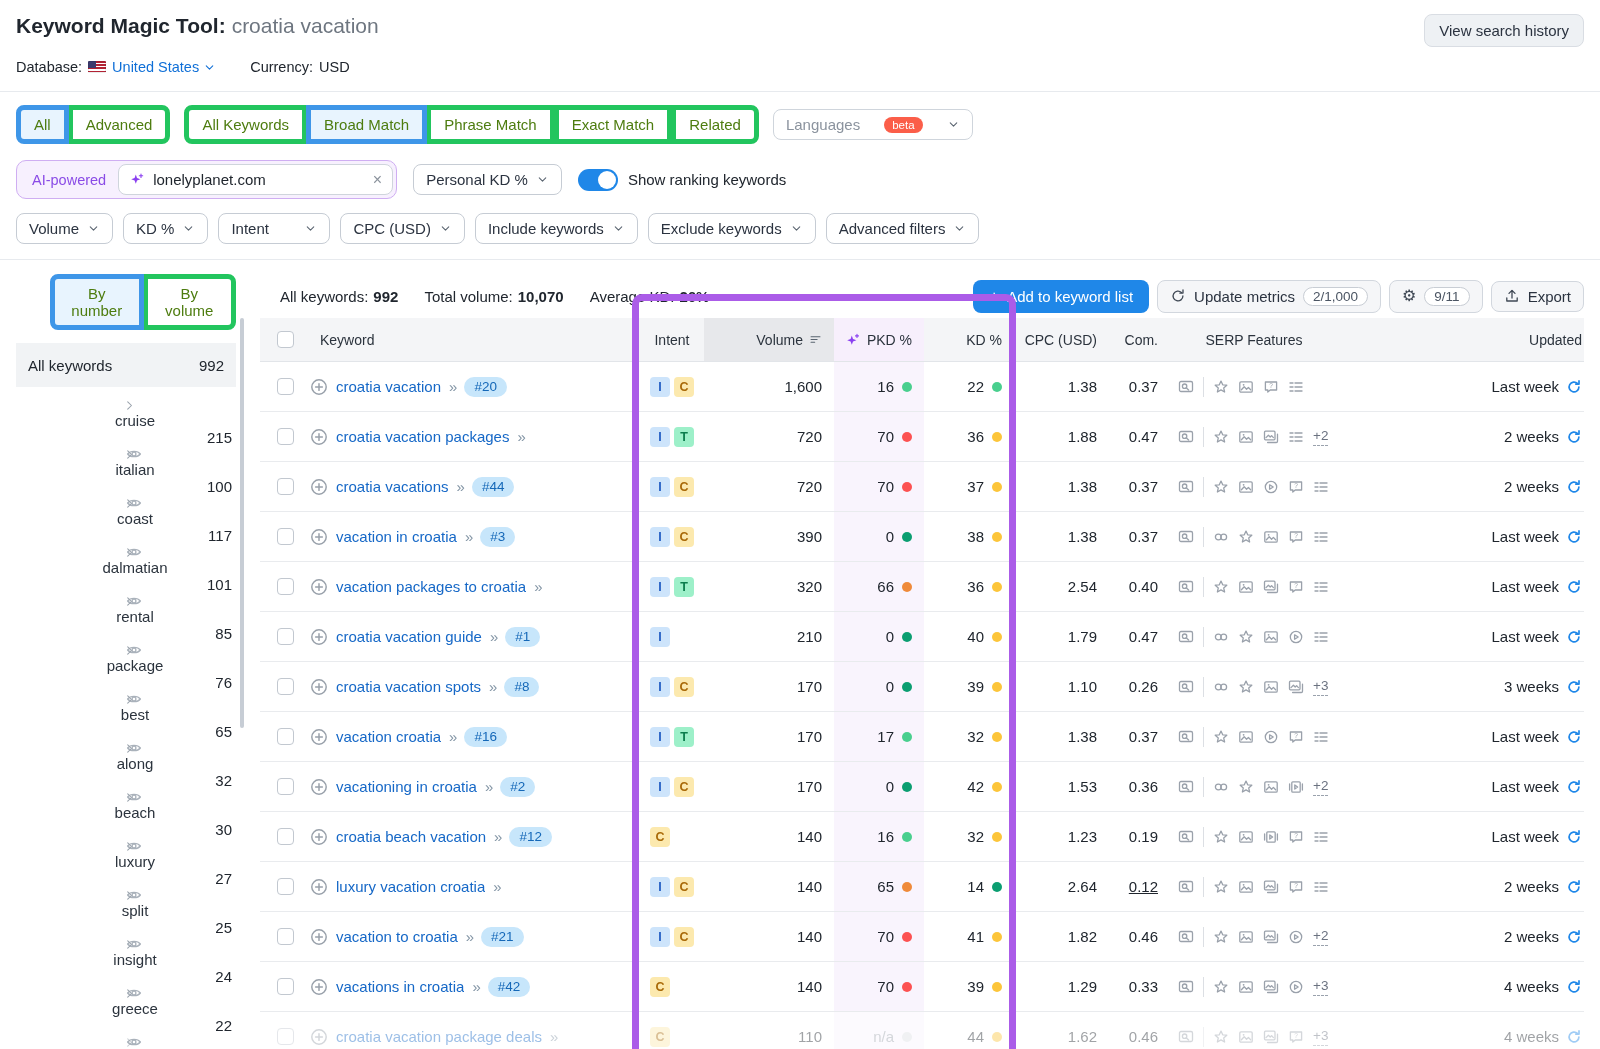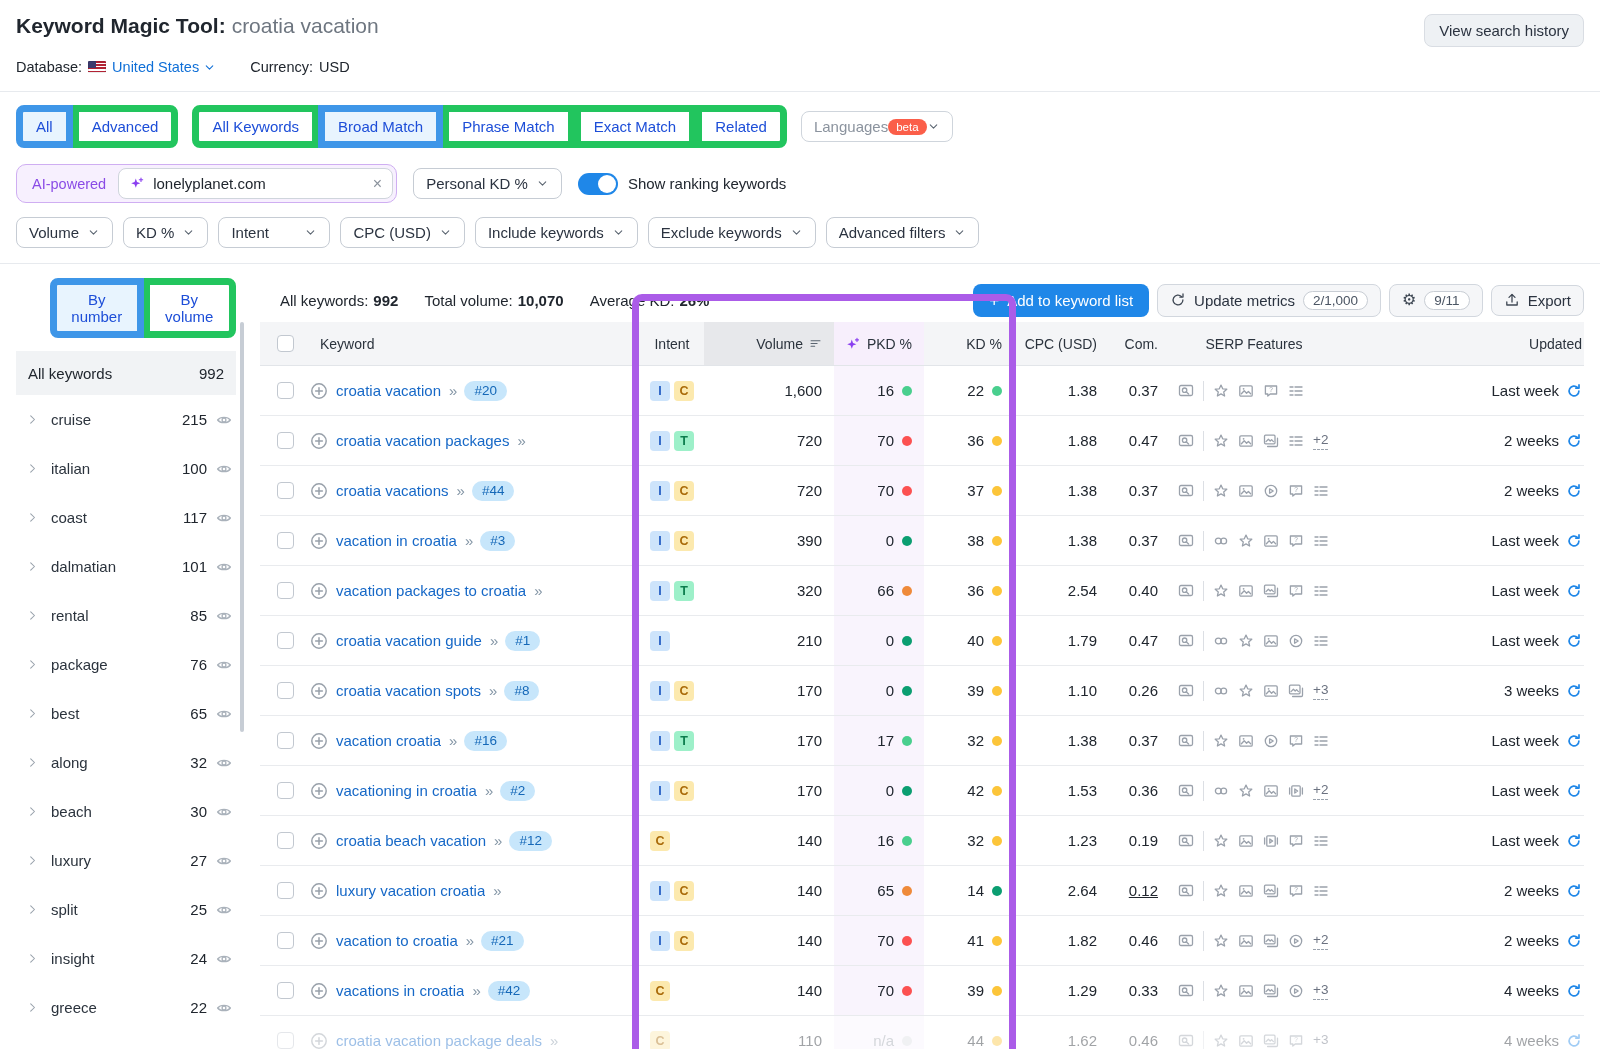--- a/index.html
+++ b/index.html
@@ -31,28 +31,28 @@
       repeating-linear-gradient(#b22234 0 1.6px, #fff 1.6px 3.2px);
     box-shadow: 0 0 0 1px rgba(0,0,0,.08) inset;
   }
   .blue-link { color:#0f6fd7; display:flex; align-items:center; gap:4px; cursor:pointer; }
   .divider { border-bottom:1px solid #e7eaee; }
 
   
   .tabs-row { display:flex; align-items:center; gap:14px; padding:13px 16px; }
   .seg { display:flex; }
   .seg .tab {
-    background:#fff; border:7px solid #22c55e; padding:6px 13px; font-size:15px;
-    color:#1d4ed8; cursor:pointer; margin-left:-1px; position:relative;
+    background:#fff; border:5px solid #22c55e; padding:6px 13px; font-size:15px;
+    color:#4d7c0f; cursor:pointer; margin-left:-1px; position:relative;
   }
   .seg .tab:first-child { border-radius:8px 0 0 8px; margin-left:0; }
   .seg .tab:last-child { border-radius:0 8px 8px 0; }
   .seg .tab.sel { border-color:#3e96e8; background:#e8f4fe; z-index:1; }
   .lang-btn {
-    display:flex; align-items:center; gap:0; background:#fff; border:1px solid #cfd5dc;
+    display:flex; align-items:center; gap:24px; background:#fff; border:1px solid #cfd5dc;
     border-radius:8px; padding:6px 12px; font-size:15px; color:#8b939e; cursor:pointer;
   }
   .beta { background:#fb5e49; color:#fff; font-size:11.5px; border-radius:10px; padding:2px 8px; }
 
   
   .ai-row { display:flex; align-items:center; gap:16px; padding:3px 16px 10px 16px; }
   .ai-wrap {
     display:flex; align-items:center; border:1.5px solid #cfaef2; background:#f7f0fe;
     border-radius:10px; padding:3px; 
   }
@@ -76,21 +76,21 @@
 
   
   .content { display:flex; gap:24px; padding:14px 16px 0 16px; }
   .sidebar { width:220px; flex:none; position:relative; }
   .side-tabs { display:flex;margin-left:34px; }
   .side-tabs .tab { flex:1; text-align:center; }
   .side-list-head {
     margin-top:13px; background:#f1f3f5; display:flex; justify-content:space-between;
     align-items:center; padding:12px 12px; font-size:15px; height:44px;
   }
-  .side-item { display:flex; align-items:center; height:49px; padding:0 4px 0 10px; font-size:15px; cursor:pointer; }
+  .side-item { display:flex; align-items:center; height:49px; padding:12px 4px 0 10px; font-size:15px; cursor:pointer;flex-direction:column; }
   .side-item .chev { color:#98a1ab; }
   .side-item .lbl { margin-left:12px; color:#2b333d; }
   .side-item .cnt { margin-left:auto; color:#20262e; }
   .side-item .eye { margin-left:9px; color:#aab2bb; }
   .side-item.faded { opacity:.5; }
   .side-scroll { position:absolute; right:-8px; top:44px; width:4px; height:410px; border-radius:2px; background:#c7cdd5; }
 
   
   .main { flex:1; position:relative; min-width:0; }
   .toolbar { display:flex; align-items:center; height:44px; }

